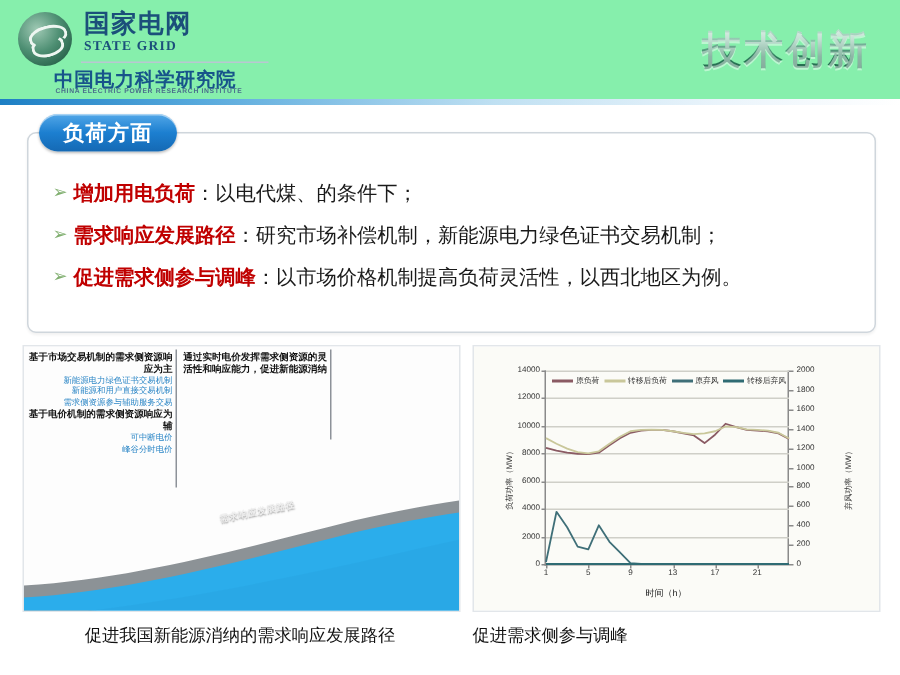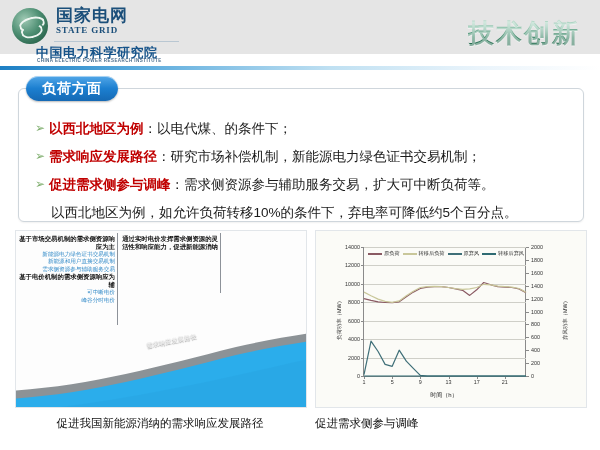--- a/index.html
+++ b/index.html
@@ -4,21 +4,21 @@
 <style>
   html,body{margin:0;padding:0;}
   body{
     width:600px;height:450px;overflow:hidden;
     font-family:"Liberation Sans","DejaVu Sans",sans-serif;
     background:#ffffff;position:relative;
   }
   .slide{position:absolute;inset:0;background:#fff;}
 
   
-  .header{position:absolute;left:0;top:0;width:600px;height:54px;background:#e5e5e5;}
+  .header{position:absolute;left:0;top:0;width:600px;height:66px;background:#86efac;}
   .logo-wrap{position:absolute;left:12px;top:6px;display:flex;align-items:flex-start;}
   .logo-mark{width:36px;height:36px;border-radius:50%;
     background:radial-gradient(circle at 35% 32%,#9fc9b4 0%,#4e8f73 45%,#2f6b52 75%,#1d4a38 100%);
     position:relative;flex:0 0 auto;margin-top:2px;}
   .logo-mark:before{content:"";position:absolute;left:7px;top:9px;width:22px;height:10px;
     border-radius:50% 50% 45% 45%;border:2px solid #eef6f1;border-bottom-color:transparent;transform:rotate(-14deg);}
   .logo-mark:after{content:"";position:absolute;left:9px;top:17px;width:18px;height:9px;
     border-radius:45% 45% 55% 55%;border:2px solid #eef6f1;border-top-color:transparent;transform:rotate(-14deg);}
   .logo-text{margin-left:8px;}
   .logo-cn{font-size:17px;font-weight:bold;color:#1b4f7a;letter-spacing:1px;line-height:19px;}
@@ -124,34 +124,33 @@
     <div class="inst-en">CHINA ELECTRIC POWER RESEARCH INSTITUTE</div>
     <div class="header-title">技术创新</div>
   </div>
   <div class="header-rule"></div>
 
   <div class="card">
     <div class="bullets">
 
       <div class="bullet">
         <span class="arrow">➢</span>
-        <span class="btxt"><span class="bhead">以西北地区为例</span><span>：以电代煤、的条件下；</span></span>
+        <span class="btxt"><span class="bhead">增加用电负荷</span><span>：以电代煤、的条件下；</span></span>
       </div>
 
       <div class="bullet">
         <span class="arrow">➢</span>
         <span class="btxt"><span class="bhead">需求响应发展路径</span><span>：研究市场补偿机制，新能源电力绿色证书交易机制；</span></span>
       </div>
 
       <div class="bullet">
         <span class="arrow">➢</span>
-        <span class="btxt"><span class="bhead">促进需求侧参与调峰</span><span>：需求侧资源参与辅助服务交易，扩大可中断负荷等。</span></span>
-      </div>
-
-      <div class="subline">以西北地区为例，如允许负荷转移10%的条件下，弃电率可降低约5个百分点。</div>
+        <span class="btxt"><span class="bhead">促进需求侧参与调峰</span><span>：以市场价格机制提高负荷灵活性，以西北地区为例。</span></span>
+      </div>
+
     </div>
   </div>
 
   <div class="badge">负荷方面</div>
 
   <div class="panel-left">
     <div class="dg">
       <svg class="dg-band" viewBox="0 0 320 86" preserveAspectRatio="none">
         <path d="M0,64 C80,60 150,40 230,20 C265,12 295,7 320,4 L320,30 C295,33 265,38 230,46 C150,64 80,80 0,86 Z" fill="#8c9296"></path>
         <path d="M0,72 C80,68 150,48 230,28 C265,20 295,15 320,12 L320,86 L0,86 Z" fill="#2badeb"></path>

